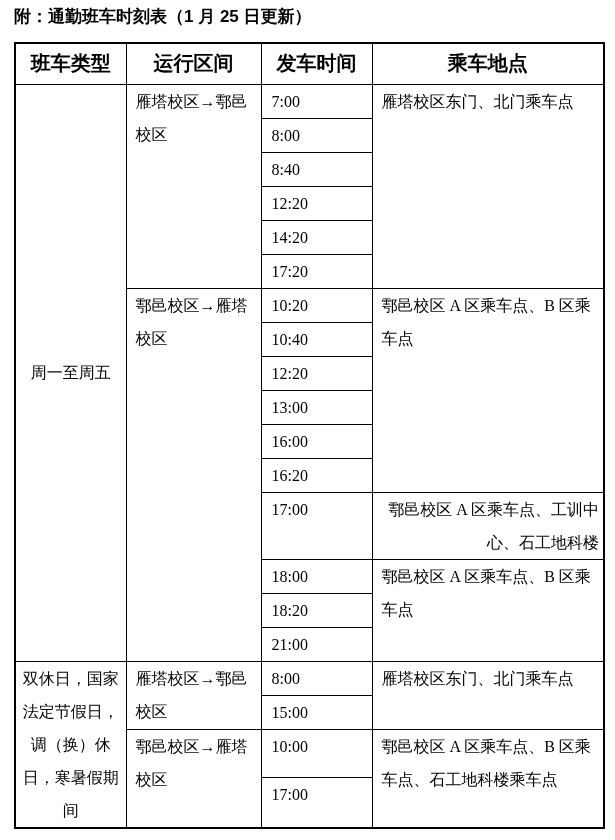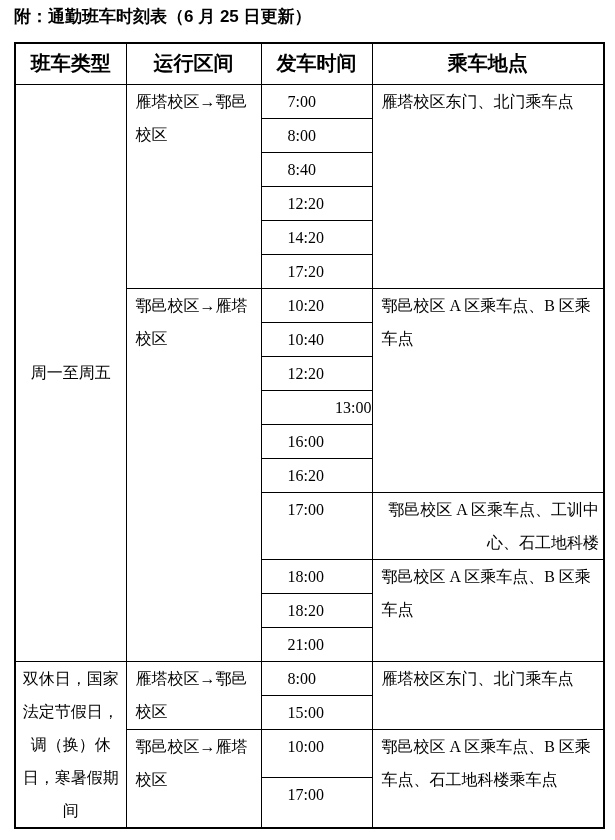--- a/index.html
+++ b/index.html
@@ -44,29 +44,29 @@
     line-height: 33px;
     vertical-align: top;
     padding: 0;
   }
   td.type-cell {
     text-align: center;
     vertical-align: middle;
     padding: 0 5px;
   }
   td.route-cell { padding: 0 4px 0 9px; }
-  td.time-cell  { padding-left: 26px; }
+  td.time-cell  { padding-left: 10px; }
   td.loc-cell   { padding: 0 6px 0 9px; }
   td.loc-cell.center { text-align: right; padding: 0 4px; }
 </style>
 </head>
 <body>
 
 <div class="page">
-  <div class="doc-title">附：通勤班车时刻表（6 月 25 日更新）</div>
+  <div class="doc-title">附：通勤班车时刻表（1 月 25 日更新）</div>
 
   <table class="schedule">
     <colgroup>
       <col class="c1">
         <col class="c2">
         <col class="c3">
         <col class="c4">
     </colgroup>
     <thead>
       <tr>
@@ -103,21 +103,21 @@
           <td class="time-cell" style="height: 32px;">10:20</td>
           <td class="loc-cell" rowspan="6">鄠邑校区 A 区乘车点、B 区乘车点</td>
         </tr>
         <tr>
           <td class="time-cell" style="height: 32px;">10:40</td>
         </tr>
         <tr>
           <td class="time-cell" style="height: 32px;">12:20</td>
         </tr>
         <tr>
-          <td class="time-cell" style="height: 32px; text-align: right;">13:00</td>
+          <td class="time-cell" style="height: 32px;">13:00</td>
         </tr>
         <tr>
           <td class="time-cell" style="height: 32px;">16:00</td>
         </tr>
         <tr>
           <td class="time-cell" style="height: 32px;">16:20</td>
         </tr>
         <tr>
           <td class="time-cell" style="height: 66px;">17:00</td>
           <td class="loc-cell center" rowspan="1">鄠邑校区 A 区乘车点、工训中心、石工地科楼</td>

